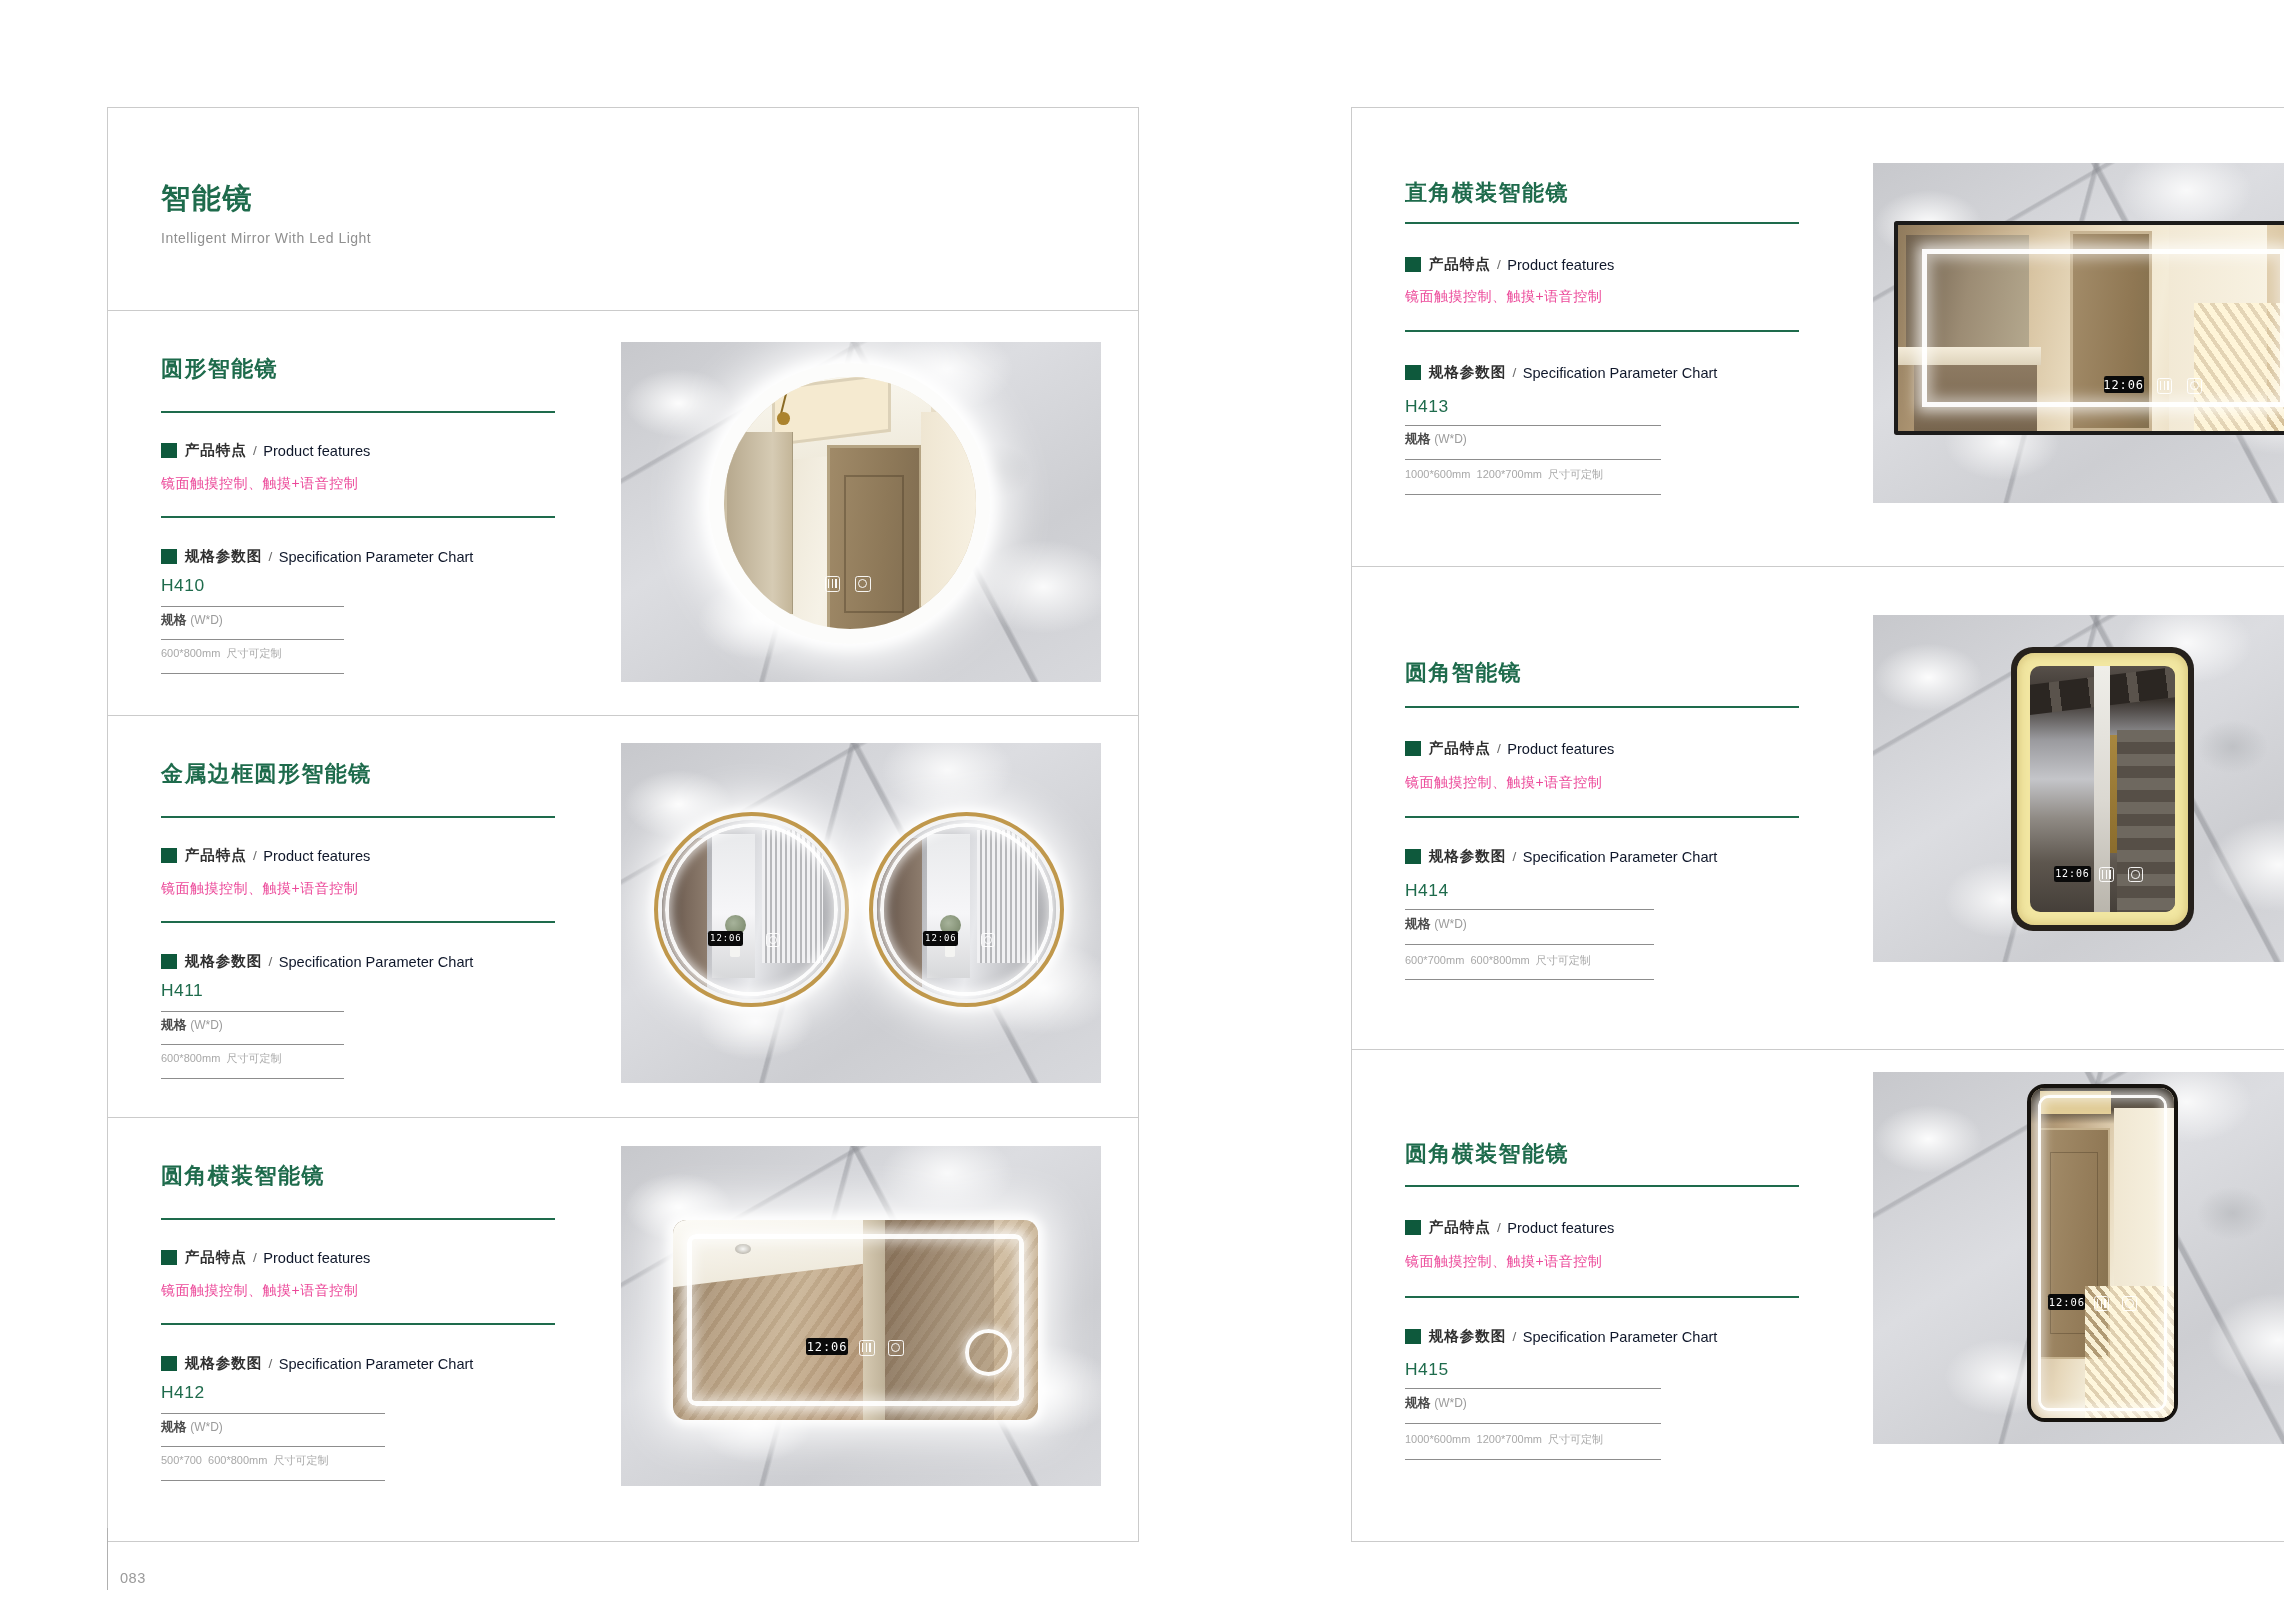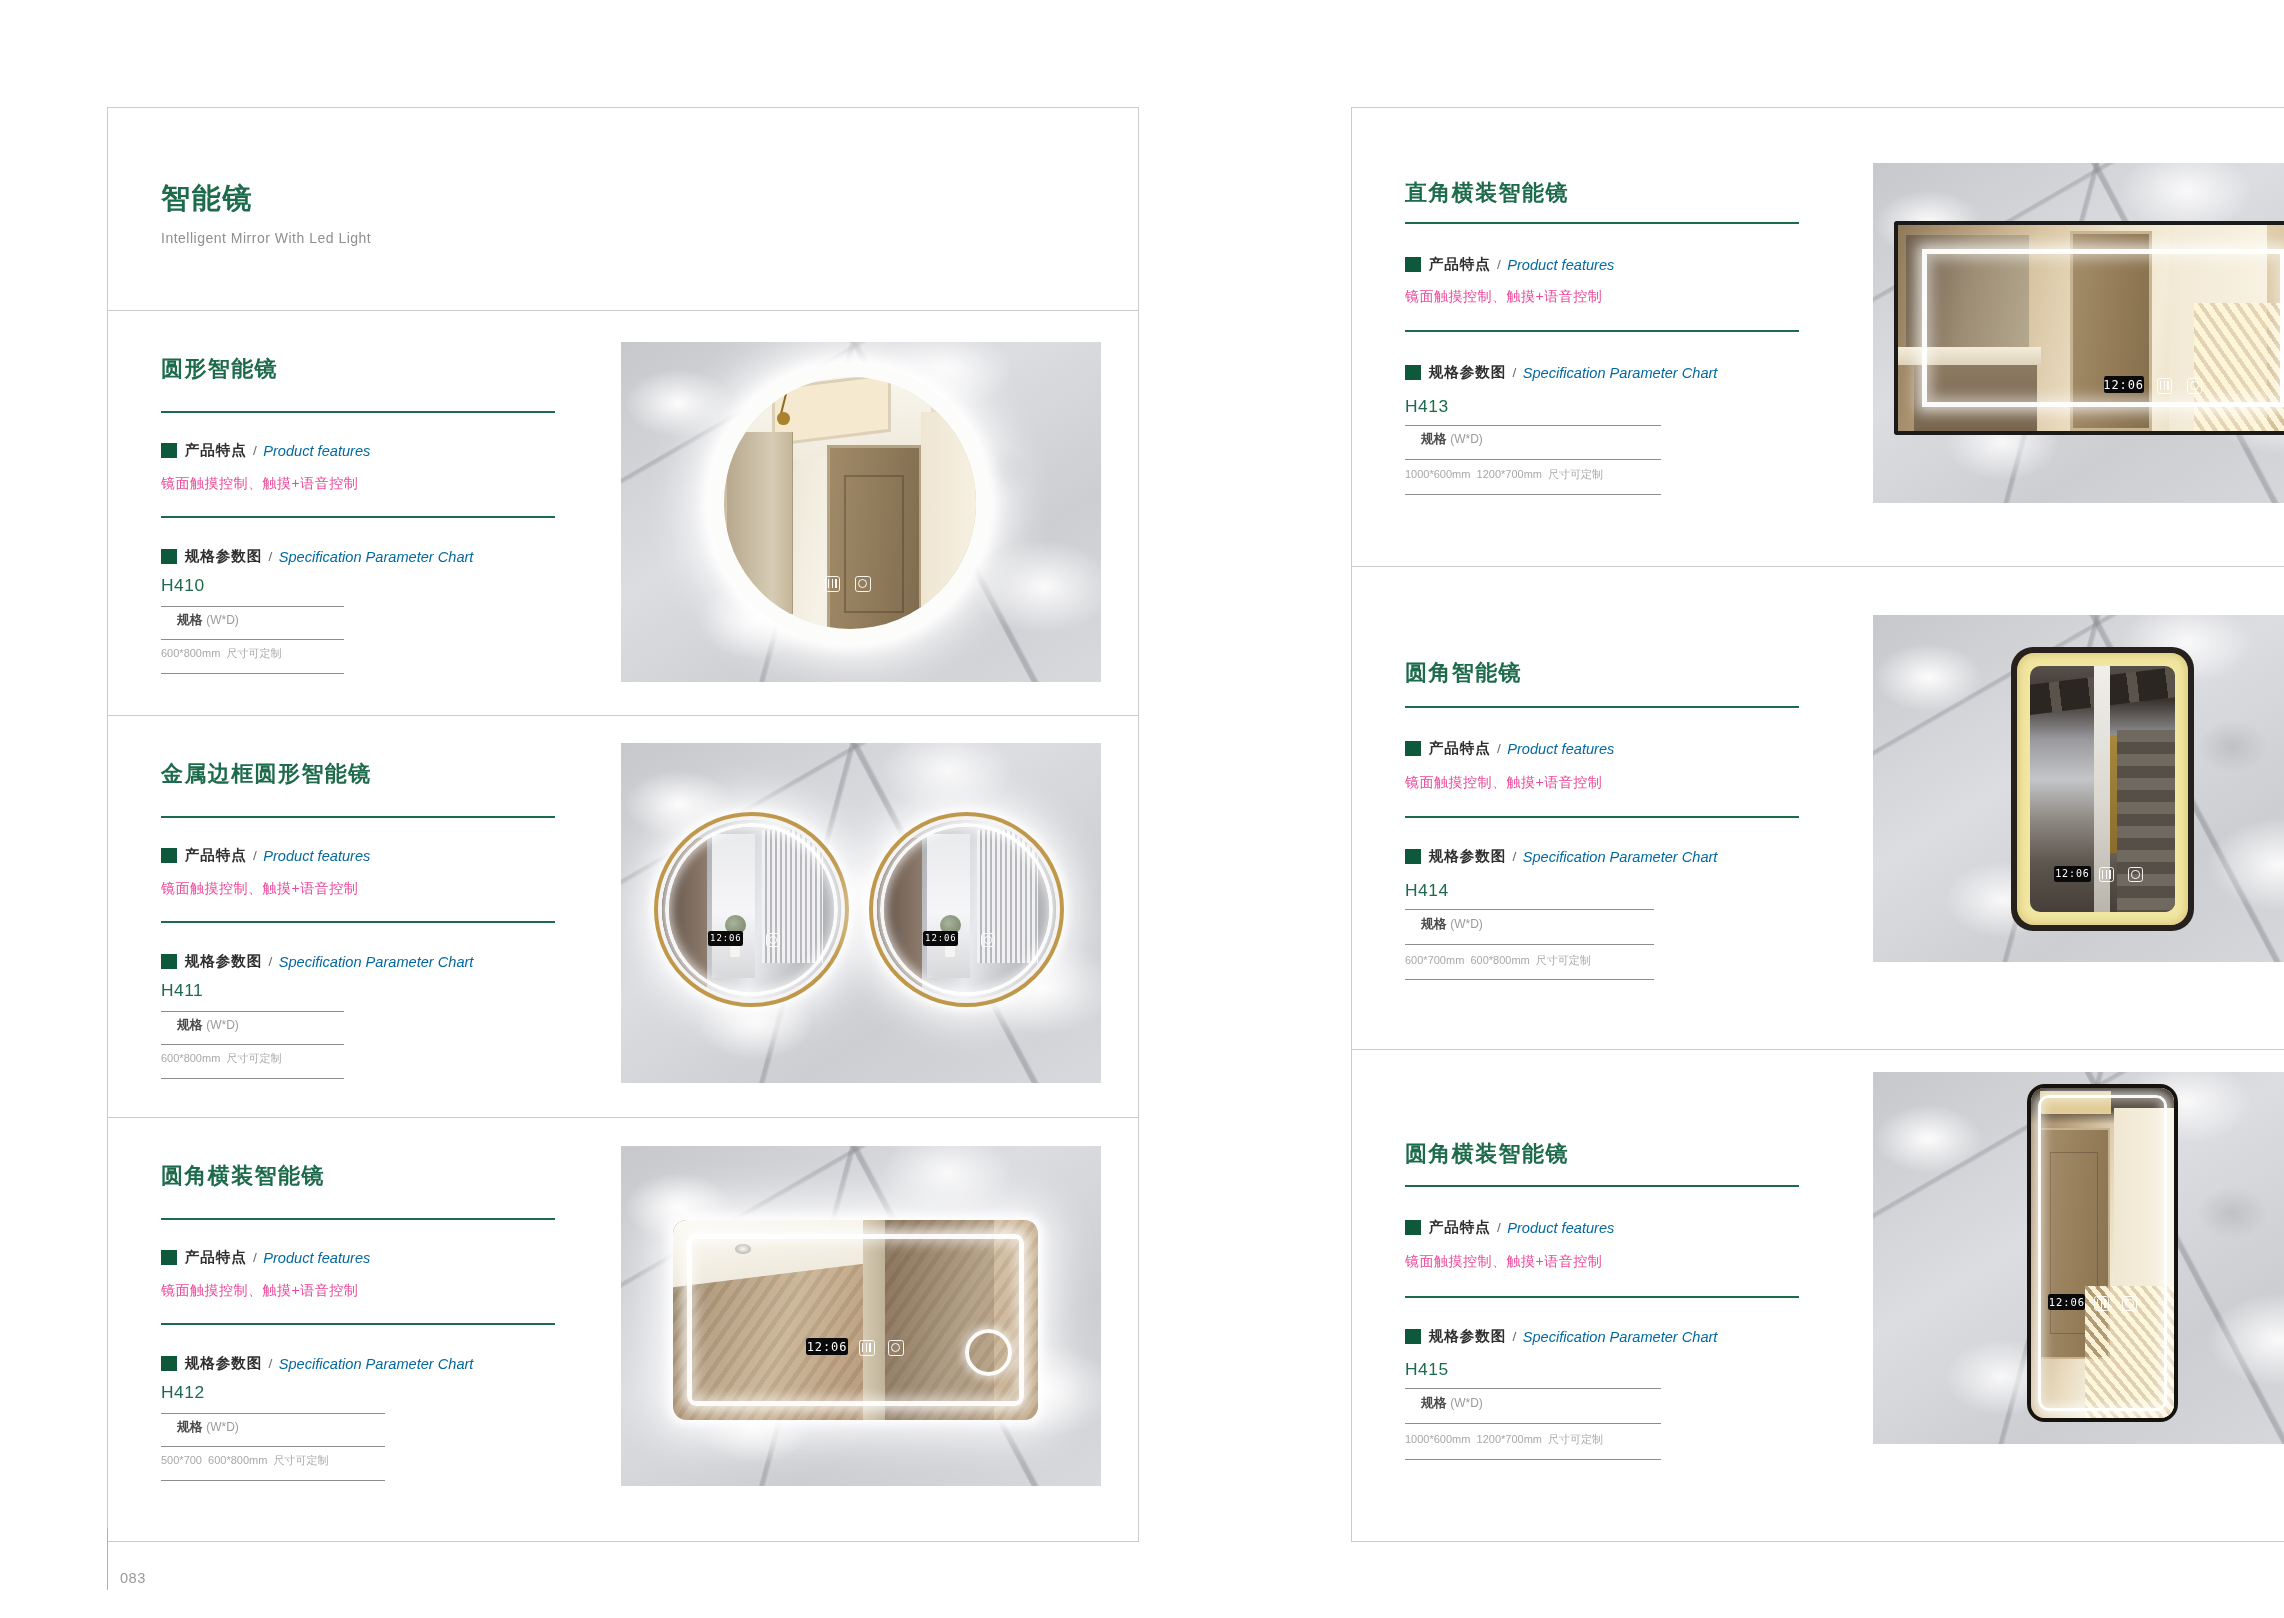--- a/index.html
+++ b/index.html
@@ -20,26 +20,26 @@
   
   .section{position:absolute;left:0;width:100%;}
   .sec-title{position:absolute;left:53px;top:var(--ttop);font-size:22px;color:#1e6b4c;letter-spacing:1.4px;font-weight:600;}
   .gline{position:absolute;left:53px;width:394px;height:1.8px;background:#1e6b4c;}
   .gl1{top:var(--l1);} .gl2{top:var(--l2);}
   .brow{position:absolute;left:53px;display:flex;align-items:center;}
   .br1{top:var(--b1);} .br2{top:var(--b2);}
   .sq{width:15.5px;height:15.5px;background:#0e593c;margin-right:8.2px;flex:0 0 auto;}
   .bzh{font-size:14.6px;color:#2f2f2f;font-weight:700;letter-spacing:0.9px;}
   .bsl{font-size:13.7px;color:#6a6a6a;margin:0 6.4px;}
-  .ben{font-size:14.6px;color:#0369a1;font-style:italic;}
+  .ben{font-size:14.6px;color:#0f172a;}
   .feat{position:absolute;left:53px;top:var(--ft);font-size:14px;color:#ec4899;letter-spacing:0.5px;}
   .model{position:absolute;left:53px;top:var(--mod);font-size:17.4px;color:#1e6b4c;letter-spacing:0.5px;}
   .tline{position:absolute;left:53px;width:var(--lw);height:0.9px;background:#8d8d8d;}
   .tl1{top:var(--tl1);} .tl2{top:var(--tl2);} .tl3{top:var(--tl3);}
-  .slabel{position:absolute;left:69px;top:var(--lbl);font-size:12.8px;color:#4a4a4a;font-weight:600;}
+  .slabel{position:absolute;left:53px;top:var(--lbl);font-size:12.8px;color:#4a4a4a;font-weight:600;}
   .slabel .unit{font-size:12px;color:#9b9b9b;font-weight:400;}
   .svals{position:absolute;left:53px;top:var(--val);font-size:11px;color:#a8a8a8;white-space:pre;}
 
   
   .foot-line{position:absolute;top:1528px;width:0.9px;height:62px;background:#b0b0b0;}
   .foot-num{position:absolute;top:1570px;font-size:14.6px;color:#9a9a9a;letter-spacing:0.5px;}
 
   
   .img{position:absolute;left:var(--imgleft);top:var(--imgtop);width:var(--imgw);height:var(--imgh);overflow:hidden;}
   .marble{

